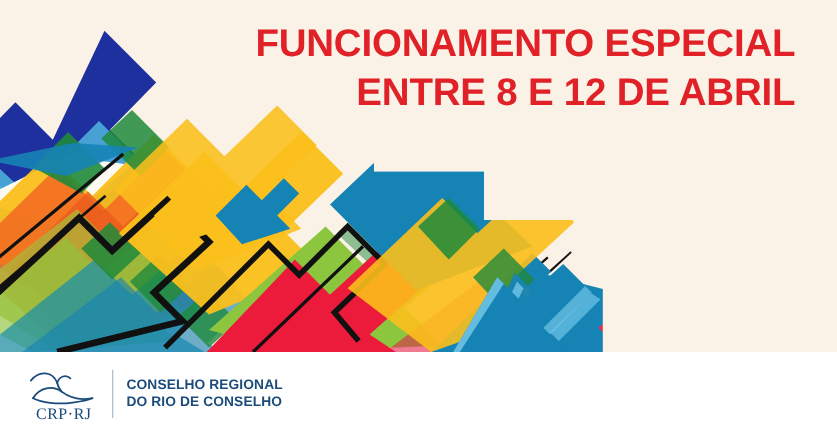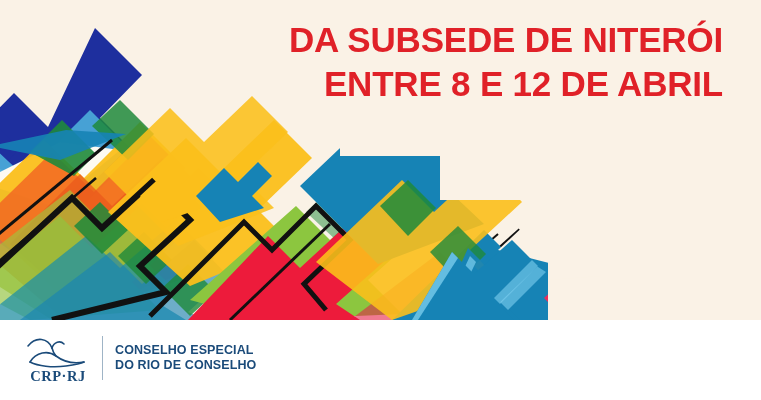--- a/index.html
+++ b/index.html
@@ -58,21 +58,20 @@
   .logo-block {
     position: absolute;
     left: 22px; top: 12px;
     display: flex;
     align-items: center;
   }
   .logo-mark {
     width: 72px;
     height: 52px;
     position: relative;
-    font-weight: bold;
   }
   .logo-mark svg { display: block; }
   .logo-divider {
     width: 1px;
     height: 44px;
     background: #9fb4c6;
     margin: 0 12px 0 8px;
   }
   .logo-words {
     color: #1b4b7a;
@@ -223,40 +222,40 @@
         <path d="M196 196 L224 168 L238 182 L258 162 L272 176 L252 196 L264 208 L220 222 Z" fill="#1683b5"></path>
       </g>
 
       <g>
         <path d="M140 196 L168 170 L182 184 L198 168 L210 180 L192 198 L202 208 L162 222 Z" fill="#fbbf1b"></path>
       </g>
     </svg>
   </div>
 
   <div id="headline">
-    <span class="line">DA SUBSEDE DE NITERÓI</span>
+    <span class="line">FUNCIONAMENTO ESPECIAL</span>
     <span class="line">ENTRE 8 E 12 DE ABRIL</span>
   </div>
 
   <div id="footer">
 
     <div class="logo-block">
       <div class="logo-mark">
         <svg width="72" height="52" viewBox="0 0 72 52" xmlns="http://www.w3.org/2000/svg">
           <g fill="none" stroke="#1b4b7a" stroke-width="1.6" stroke-linecap="round">
             <path d="M6 14 C14 4 26 6 30 16"></path>
             <path d="M30 16 C32 10 38 8 42 12"></path>
             <path d="M8 30 C14 20 26 18 34 24 C42 30 52 32 62 30"></path>
             <path d="M8 30 C16 34 30 36 44 34 C54 32.5 59 31.5 62 30"></path>
             <path d="M30 16 C31 20 32.5 22.5 34 24"></path>
           </g>
           <text x="36" y="49" text-anchor="middle" font-family="'Liberation Serif', serif" font-size="14.5" letter-spacing="0.5" fill="#1b4b7a">CRP·RJ</text>
         </svg>
       </div>
       <div class="logo-divider"></div>
       <div class="logo-words">
-        <span>CONSELHO ESPECIAL</span>
+        <span>CONSELHO REGIONAL</span>
         <span>DO RIO DE CONSELHO</span>
       </div>
     </div>
 
   </div>
 </div>
 
 </body></html>

